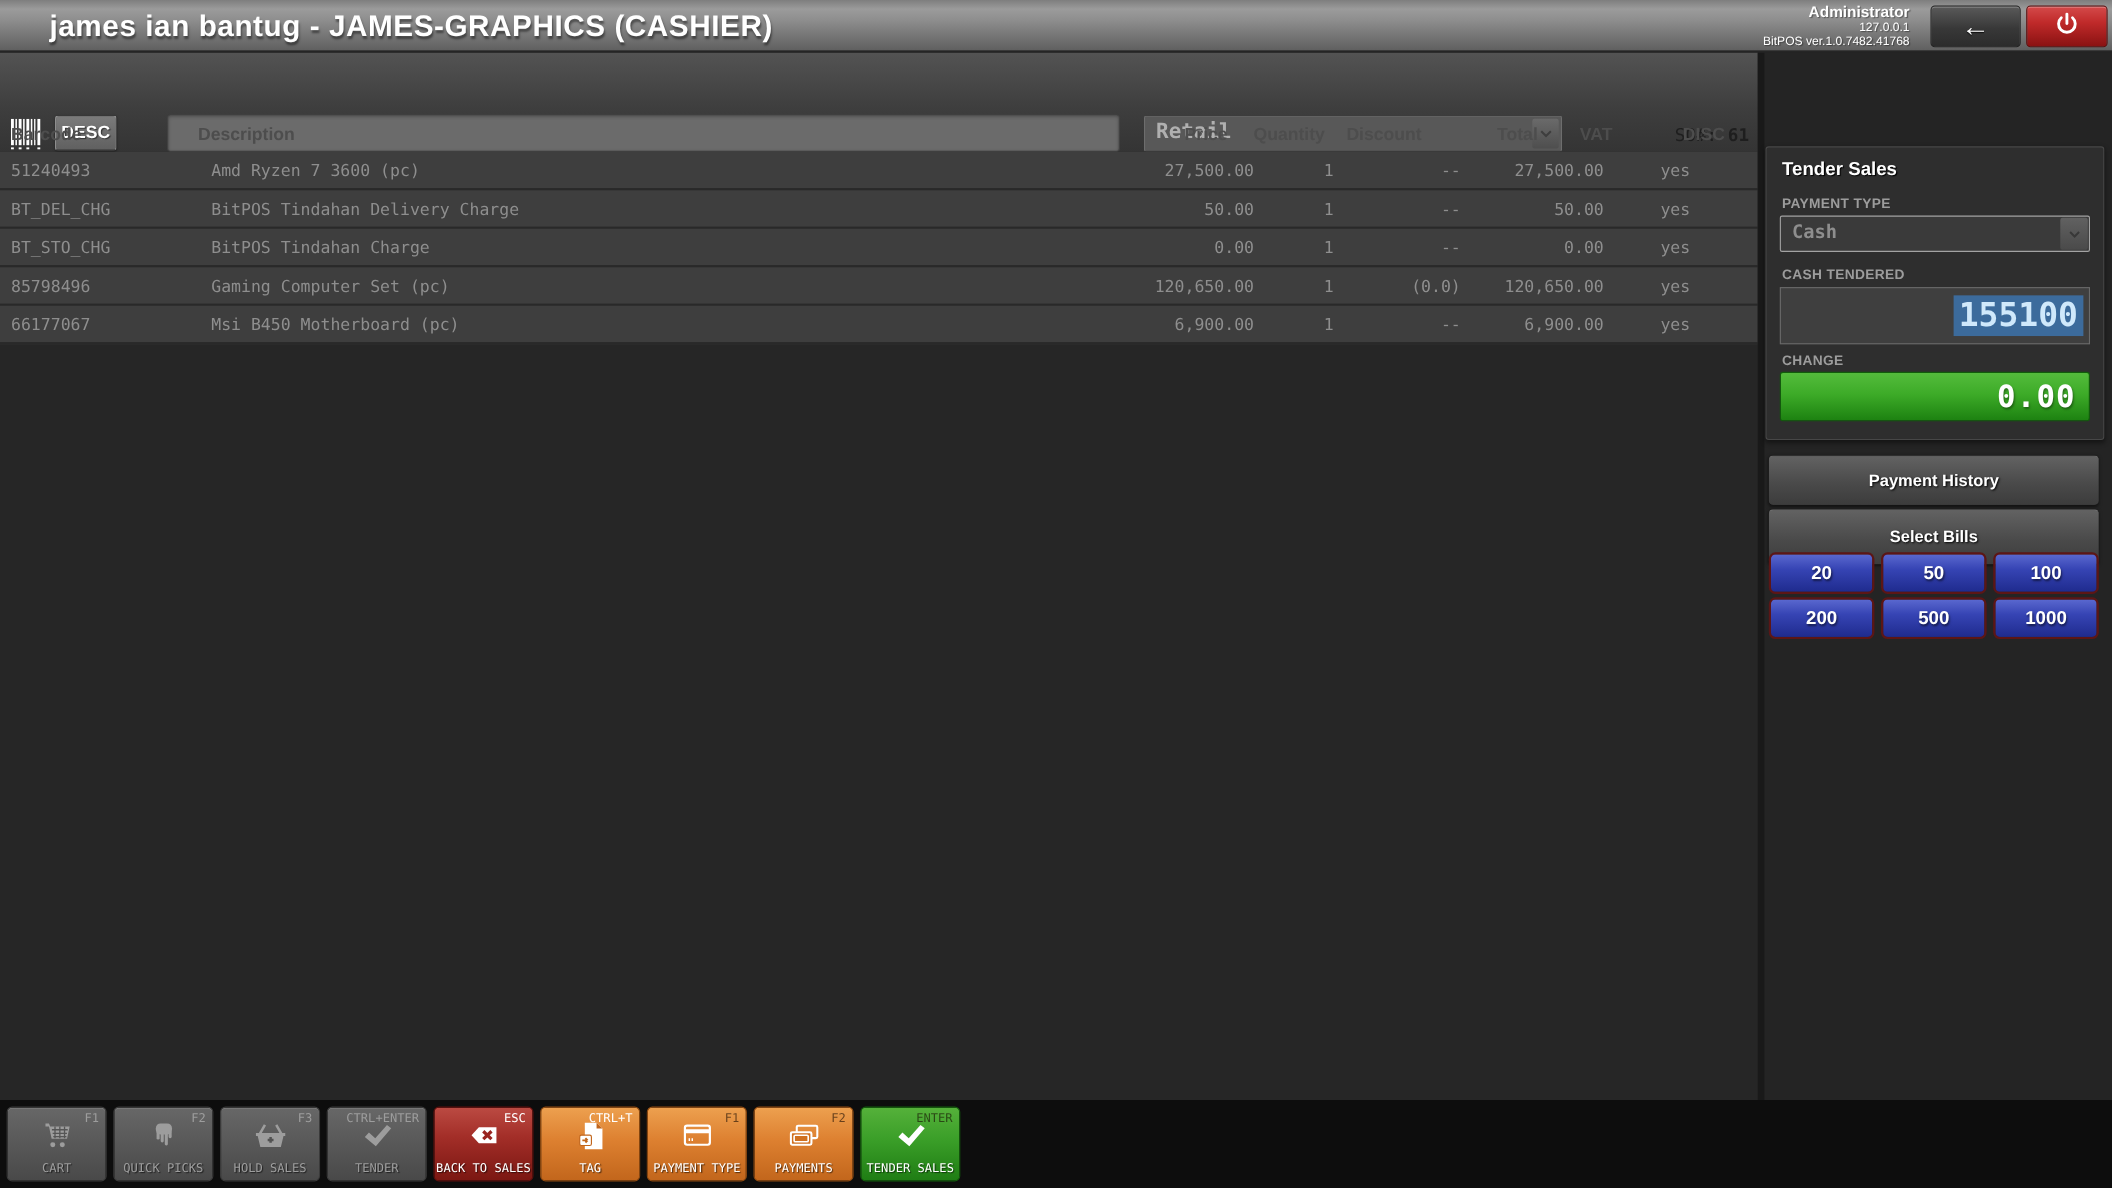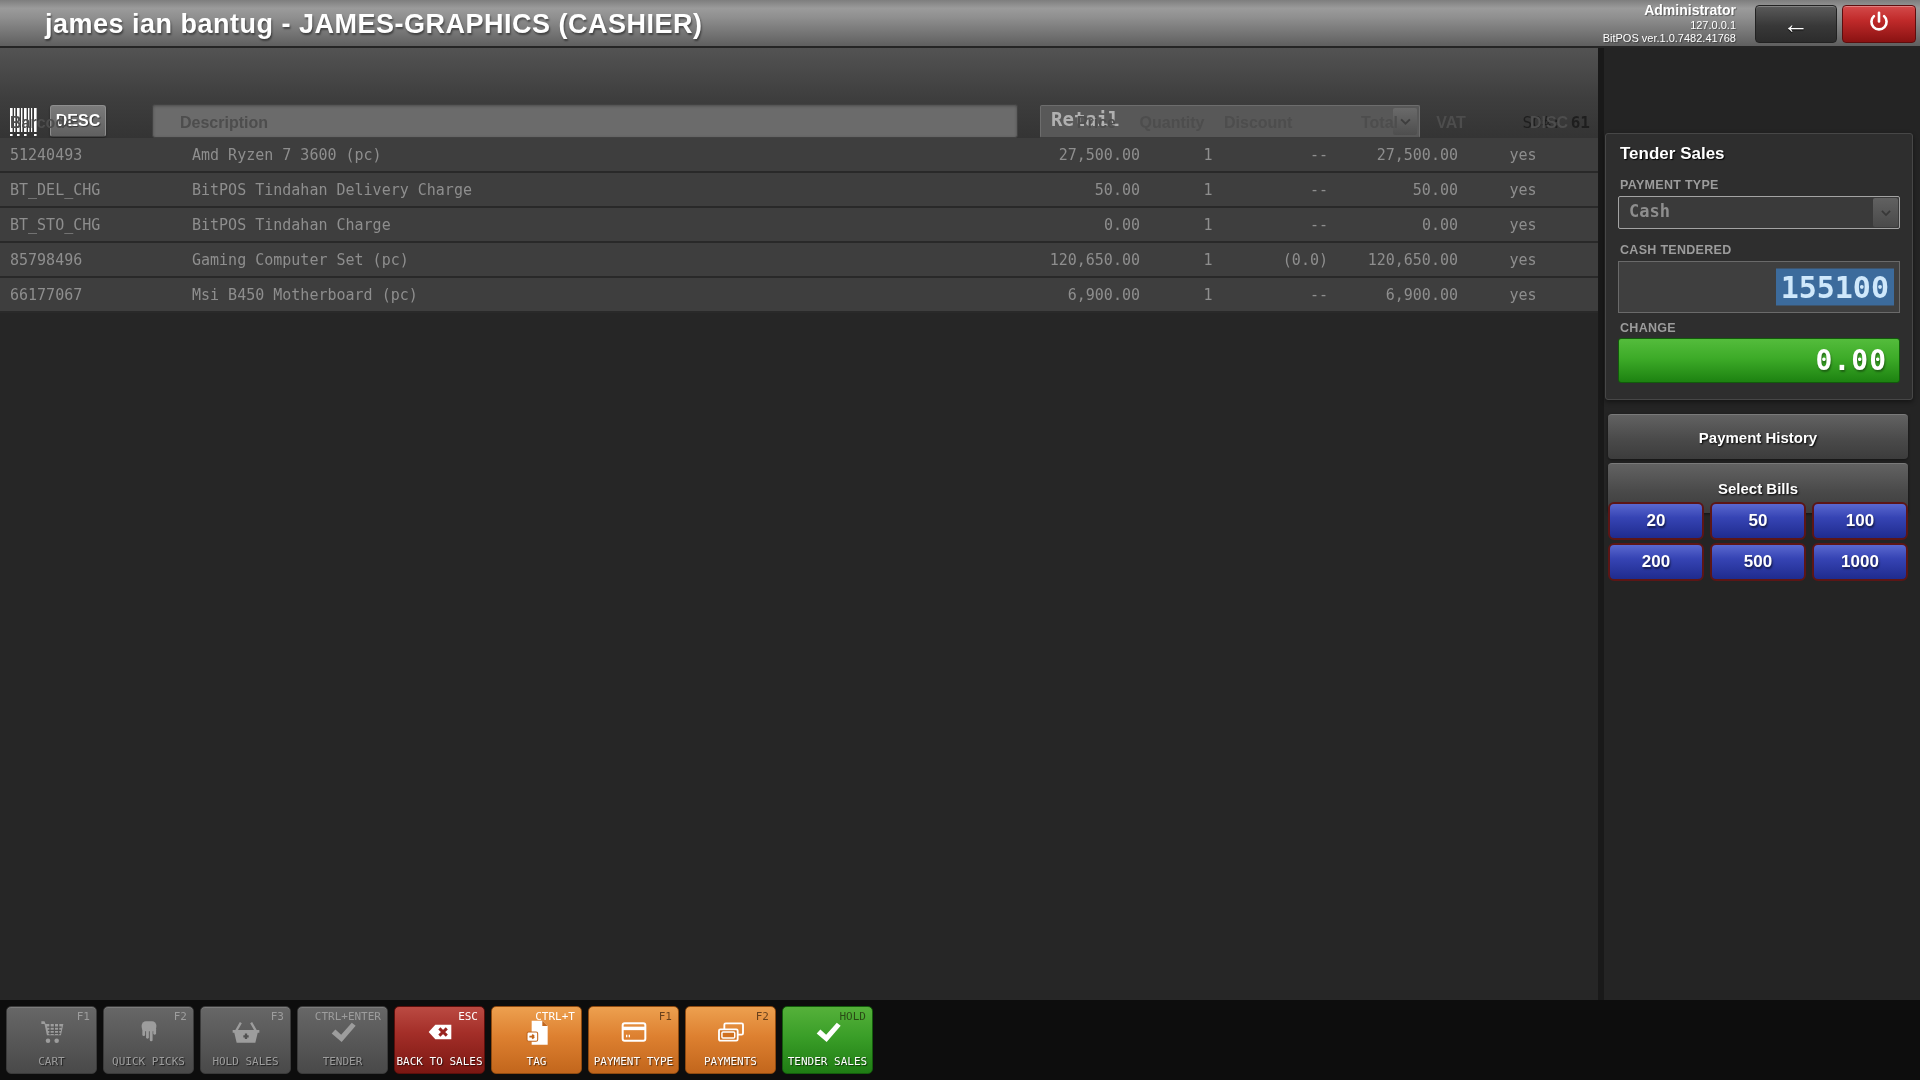--- a/index.html
+++ b/index.html
@@ -358,21 +358,21 @@
     <span class="ic">
       <svg viewBox="0 0 24 24" width="32" height="32" fill="none" stroke="#fff" stroke-width="1.4">
           <rect x="7" y="5.5" width="14" height="8.5" rx="1"></rect>
           <rect x="3" y="10" width="14" height="8.5" rx="1" fill="#d0701f"></rect>
           <rect x="5.2" y="12" width="9.6" height="4.5" rx="0.8" stroke-width="1.1"></rect>
         </svg>
     </span>
     <span class="lb">PAYMENTS</span>
   </div>
   <div class="tb tb-green">
-    <span class="hk hk-dark">HOLD</span>
+    <span class="hk hk-dark">ENTER</span>
     <span class="ic">
       <svg viewBox="0 0 24 24" width="32" height="32">
           <path fill="#fff" d="M3.5 13.2l2.8-3 4.3 3.9L18.6 5l2.9 2.3L11 19.5z"></path>
         </svg>
     </span>
     <span class="lb">TENDER SALES</span>
   </div>
 </div>
 
 </body></html>

